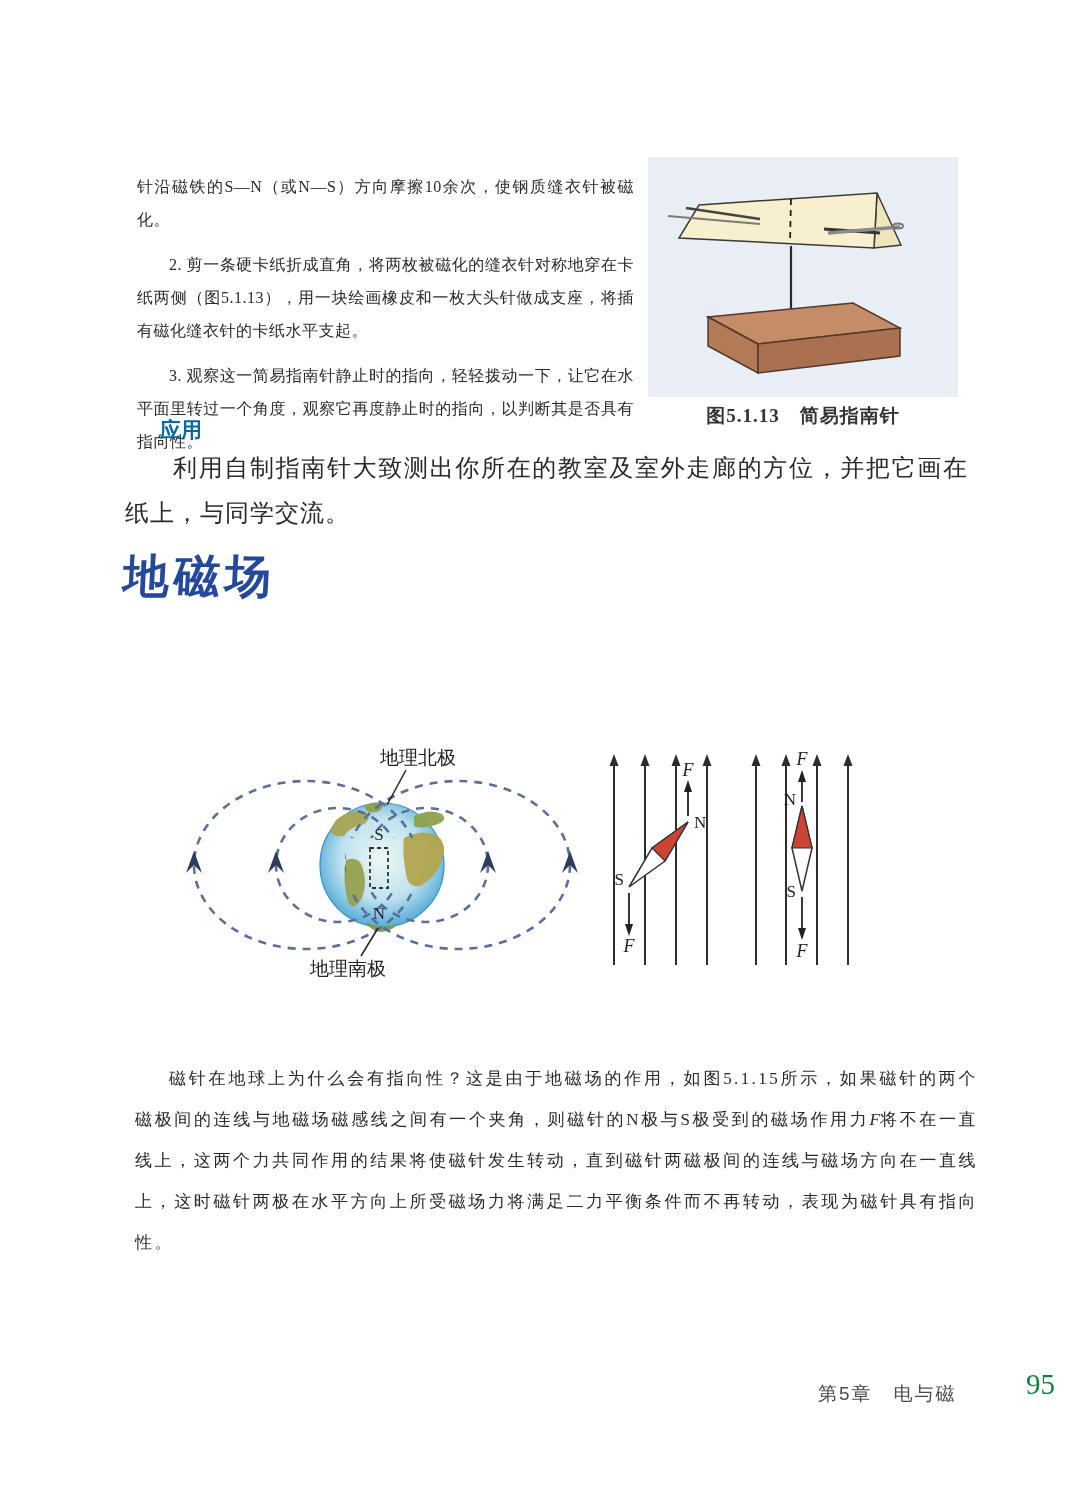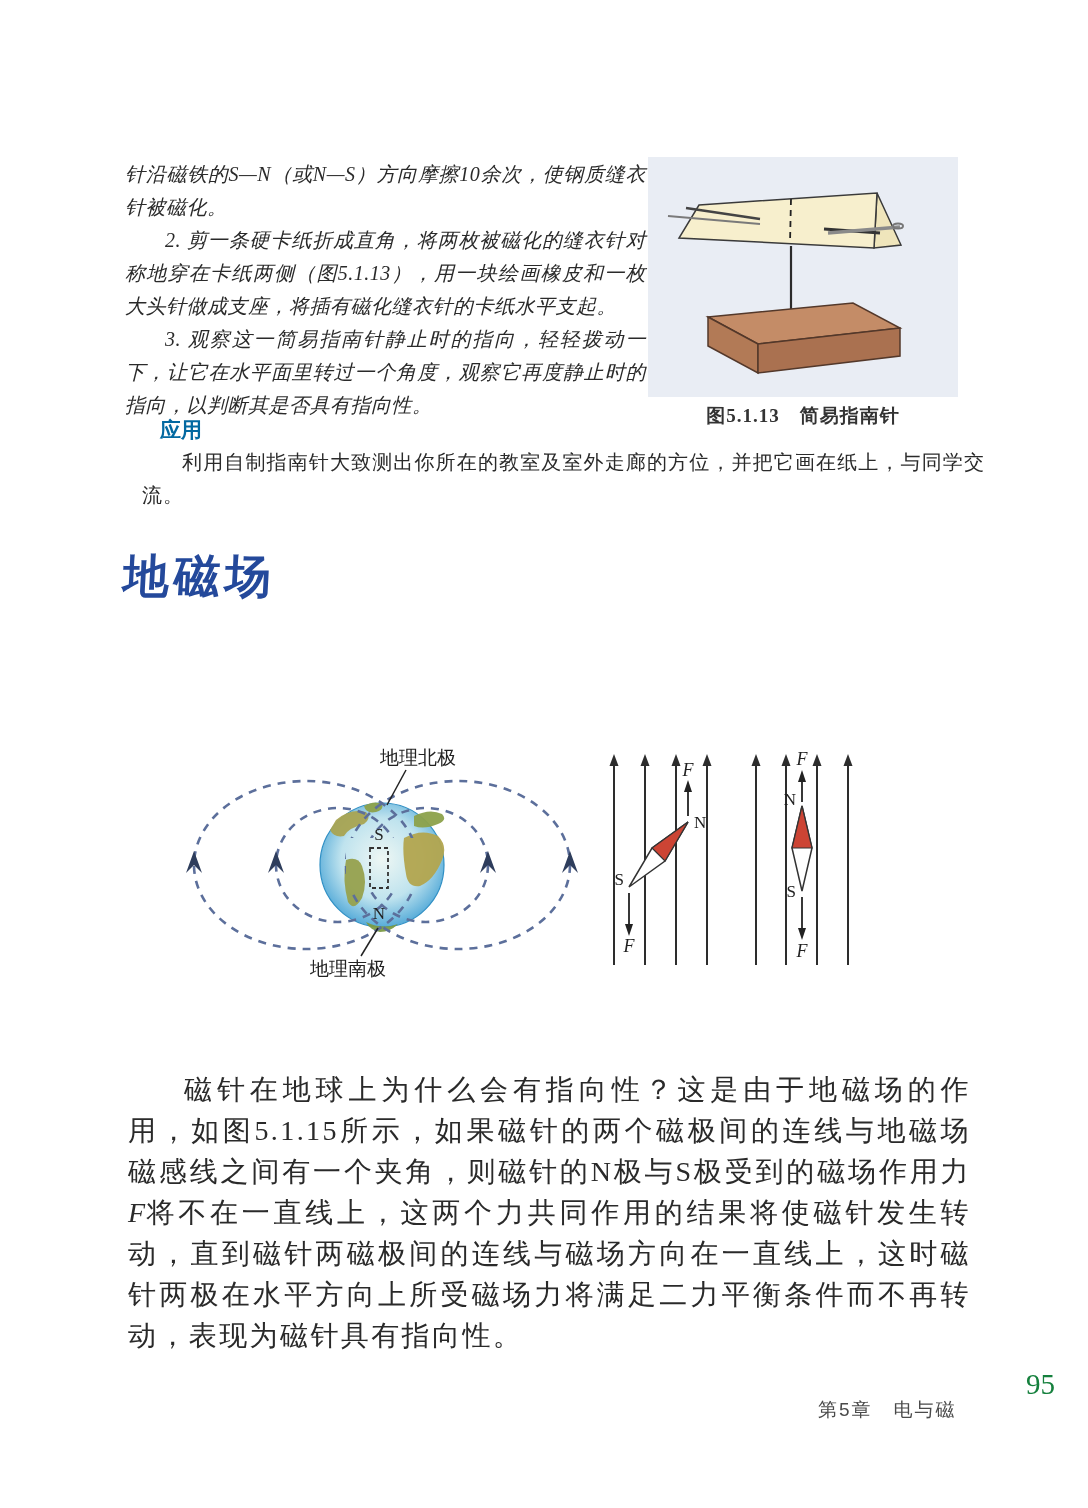--- a/index.html
+++ b/index.html
@@ -2,43 +2,43 @@
 <html><head>
 <meta charset="utf-8">
 <style>
   html,body{margin:0;padding:0;background:#ffffff;}
   .page{
     position:relative;width:1088px;height:1508px;background:#ffffff;overflow:hidden;
     font-family:"Liberation Serif","DejaVu Serif",serif;color:#2a2a2a;
   }
   
   .top-text{position:absolute;left:125px;top:158px;width:521px;}
-  .top-text p{margin:0;font-size:20px;line-height:33px;text-align:justify;letter-spacing:.5px;font-style:italic;}
+  .top-text p{margin:12px;font-size:16px;line-height:33px;text-align:justify;letter-spacing:.5px;}
   .top-text p.indent{text-indent:2em;}
   .fig13-panel{position:absolute;left:648px;top:157px;width:310px;height:240px;background:#e9edf4;}
   .fig-caption{position:absolute;font-size:19px;color:#333;text-align:center;letter-spacing:1px;font-weight:bold;}
   .cap13{left:648px;top:403px;width:310px;}
   .app-heading{position:absolute;left:160px;top:416px;font-family:"Liberation Sans","DejaVu Sans",sans-serif;
     font-weight:bold;font-size:21px;color:#0369a1;}
-  .app-text{position:absolute;left:142px;top:446px;width:843px;font-size:20px;line-height:33px;
+  .app-text{position:absolute;left:125px;top:446px;width:843px;font-size:24px;line-height:45px;
     text-align:justify;text-indent:2em;letter-spacing:1px;}
   
   .section-heading{position:absolute;left:123px;top:546px;font-family:"Liberation Sans","DejaVu Sans",sans-serif;
     font-weight:800;font-size:46px;color:#24499b;letter-spacing:5px;transform:skewX(-3deg);}
   .intro{position:absolute;left:125px;top:608px;width:843px;font-size:23px;line-height:36px;
     text-align:justify;text-indent:2em;letter-spacing:1.8px;}
   .fig14{position:absolute;left:178px;top:742px;}
   .cap14{left:200px;top:988px;width:395px;}
   .fig15{position:absolute;left:588px;top:748px;}
   .cap15{left:568px;top:988px;width:340px;}
-  .explain{position:absolute;left:128px;top:1041px;width:843px;font-size:28px;line-height:41px;
+  .explain{position:absolute;left:135px;top:1041px;width:843px;font-size:17px;line-height:41px;
     text-align:justify;text-indent:2em;letter-spacing:2.4px;}
   .explain .force{font-style:italic;font-family:"Liberation Serif",serif;letter-spacing:0;}
   .footer-chapter{position:absolute;left:818px;top:1381px;font-family:"Liberation Sans","DejaVu Sans",sans-serif;
-    font-size:19px;color:#4a4a4a;letter-spacing:2px;margin-top:16px;}
+    font-size:19px;color:#4a4a4a;letter-spacing:2px;}
   .footer-page{position:absolute;left:1026px;top:1368px;font-family:Liberation Serif, serif;
     font-size:29px;color:#15803d;}
   svg text{font-family:"Liberation Serif","DejaVu Serif",serif;}
   svg text.cjk{font-size:19px;fill:#222;}
   svg text.pole{font-size:17px;fill:#222;}
   svg text.force{font-style:italic;font-size:18px;fill:#222;}
 </style>
 </head>
 <body>
 

